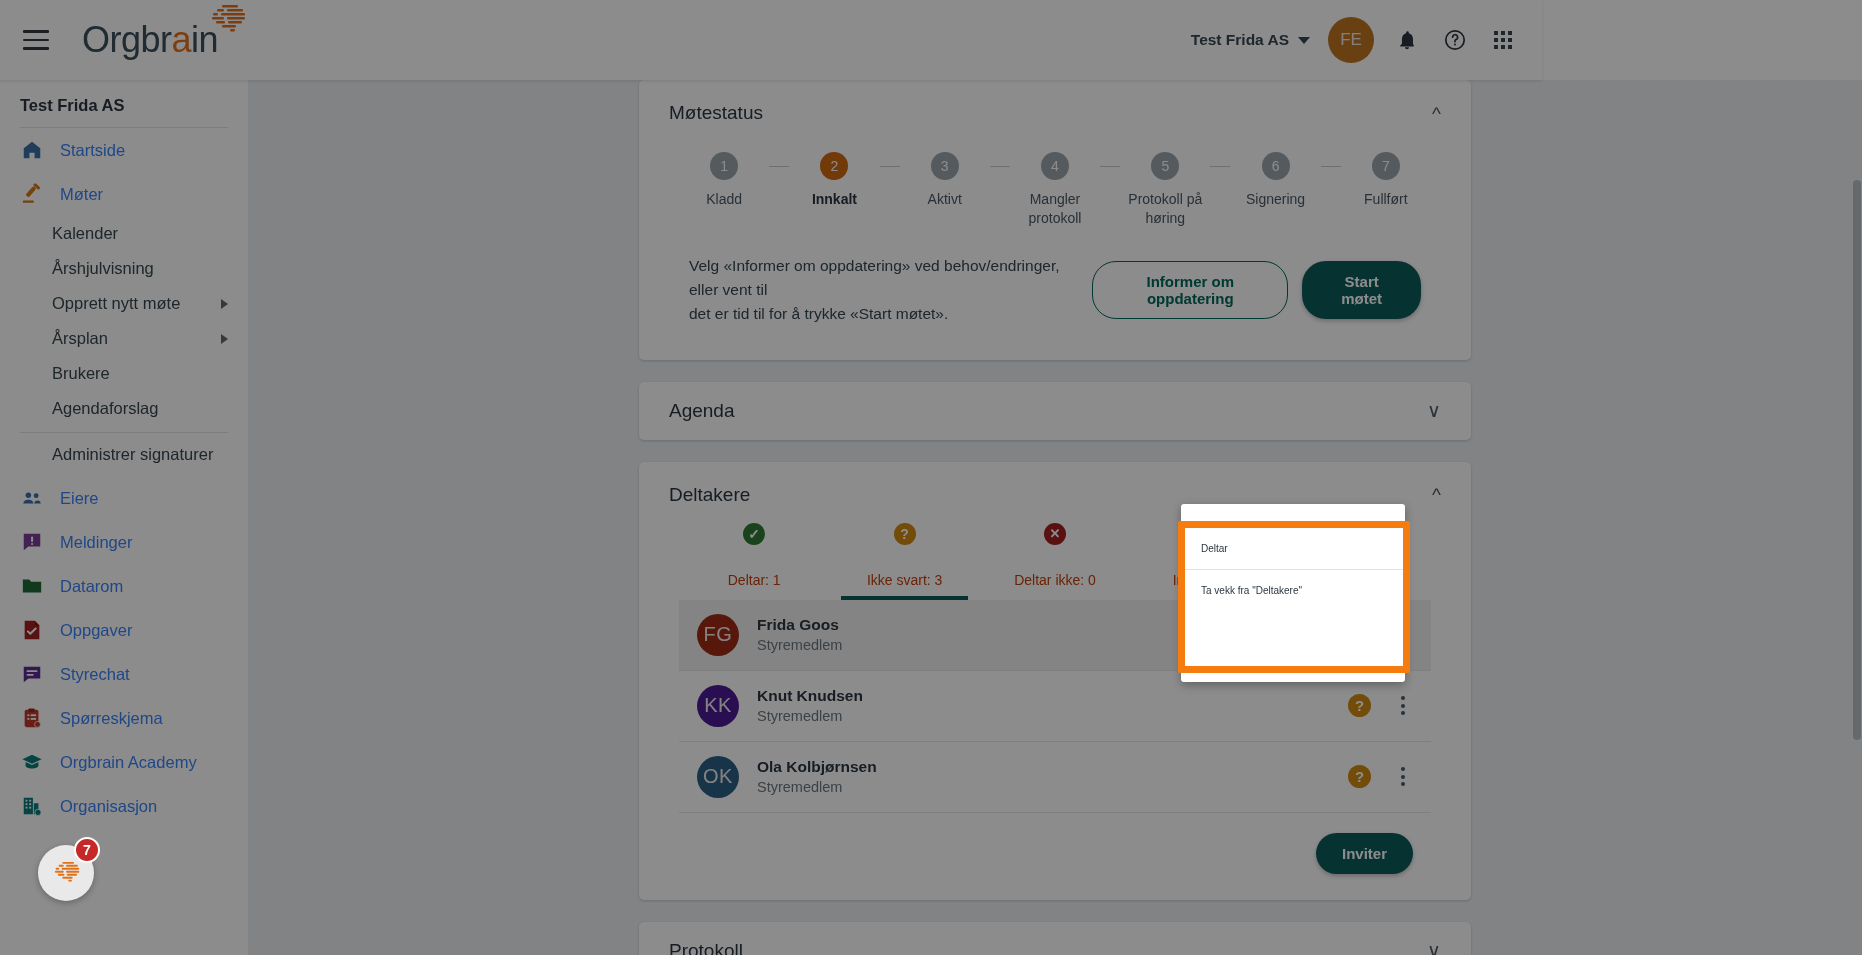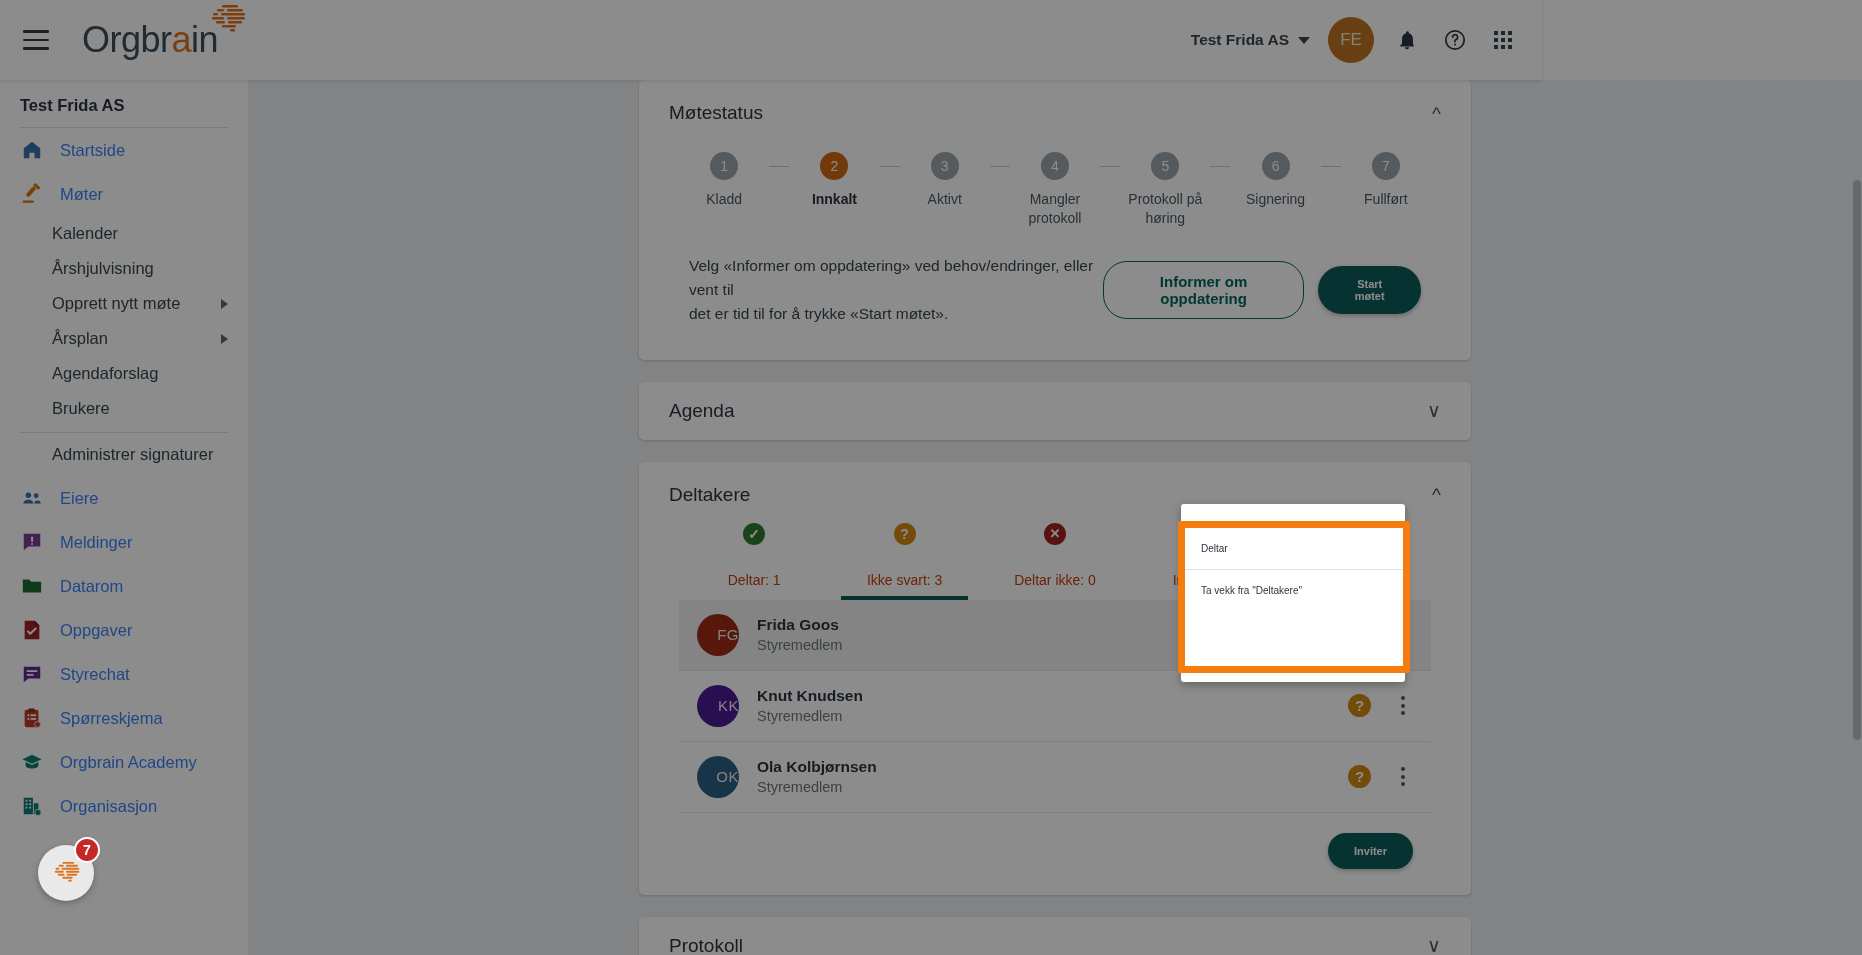--- a/index.html
+++ b/index.html
@@ -120,21 +120,21 @@
   .ms-body { display: flex; align-items: center; padding: 26px 50px 34px 50px; }
   .ms-text { font-size: 15.5px; color: #37474f; line-height: 1.55; max-width: 420px; }
   .ms-btns { margin-left: auto; display: flex; align-items: center; gap: 14px; }
   .btn-outline {
     border: 1px solid #00695c; color: #00695c; background: #fff;
     border-radius: 24px; padding: 11px 22px; font-size: 15px; font-weight: bold;
     cursor: pointer; font-family: inherit;
   }
   .btn-solid {
     border: none; background: #0b5c5c; color: #ffffff;
-    border-radius: 24px; padding: 12px 26px; font-size: 11px; font-weight: bold;
+    border-radius: 24px; padding: 12px 26px; font-size: 15px; font-weight: bold;
     cursor: pointer; box-shadow: 0 2px 4px rgba(0,0,0,0.25); font-family: inherit;
   }
 
   
   #part-tabs { display: flex; padding: 0 40px; }
   .ptab {
     flex: 1 1 0; display: flex; flex-direction: column; align-items: center;
     padding: 6px 0 0 0; cursor: pointer; position: relative;
   }
   .ptab .picon { width: 24px; height: 24px; display: flex; align-items: center; justify-content: center; }
@@ -148,22 +148,22 @@
     color: #fff; font-size: 14px; font-weight: bold;
   }
   #part-list { margin: 0 40px; }
   .prow {
     display: flex; align-items: center; gap: 18px;
     padding: 14px 18px; border-bottom: 1px solid #e3e7ea;
   }
   .prow:first-child { background: #f0f1f2; }
   .pavatar {
     width: 42px; height: 42px; border-radius: 50%;
-    display: flex; align-items: center; justify-content: flex-end;
-    color: #f2eceb; font-size: 15px; letter-spacing: .5px;
+    display: flex; align-items: center; justify-content: center;
+    color: #f2eceb; font-size: 20px; letter-spacing: .5px;
   }
   .pname { font-size: 15.5px; font-weight: bold; color: #2b3640; line-height: 1.35; }
   .prole { font-size: 14.5px; color: #6a7880; line-height: 1.35; }
   .prow-right { margin-left: auto; display: flex; align-items: center; gap: 22px; }
   .q-badge {
     width: 23px; height: 23px; border-radius: 50%; background: #cf8a10; color: #fff;
     font-size: 15px; font-weight: bold; display: flex; align-items: center; justify-content: center;
     cursor: pointer;
   }
   .kebab { display: flex; flex-direction: column; gap: 3.5px; cursor: pointer; padding: 4px 8px; }
@@ -291,24 +291,24 @@
   </div>
   <div class="sb-sub">
     <span>Opprett nytt møte</span>
     <span class="arrow"></span>
   </div>
   <div class="sb-sub">
     <span>Årsplan</span>
     <span class="arrow"></span>
   </div>
   <div class="sb-sub">
+    <span>Brukere</span>
+  </div>
+  <div class="sb-sub">
     <span>Agendaforslag</span>
-  </div>
-  <div class="sb-sub">
-    <span>Brukere</span>
   </div>
 
   <div class="sb-divider" style="margin-top:6px;"></div>
 
   <div class="sb-sub" style="padding-top:12px;padding-bottom:12px;">
     <span>Administrer signaturer</span>
   </div>
 
   <div class="sb-item">
     <span class="sb-ico">

